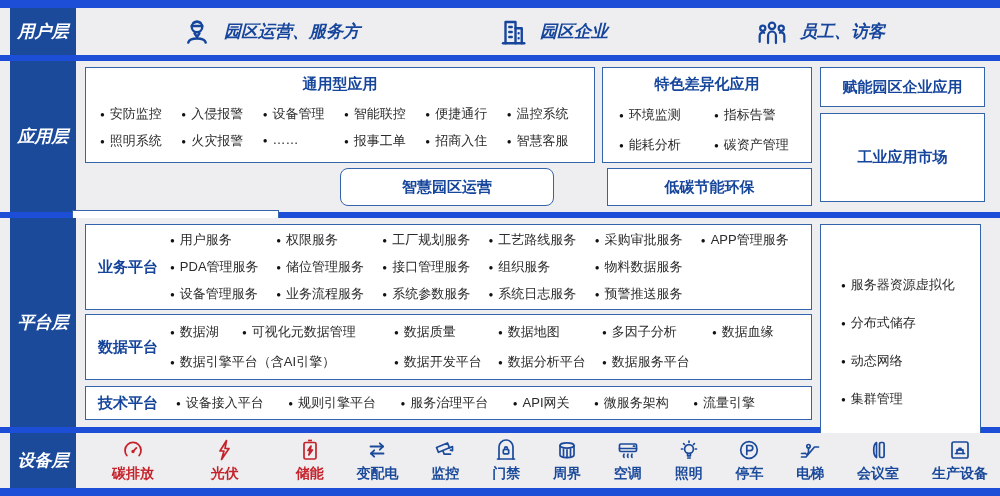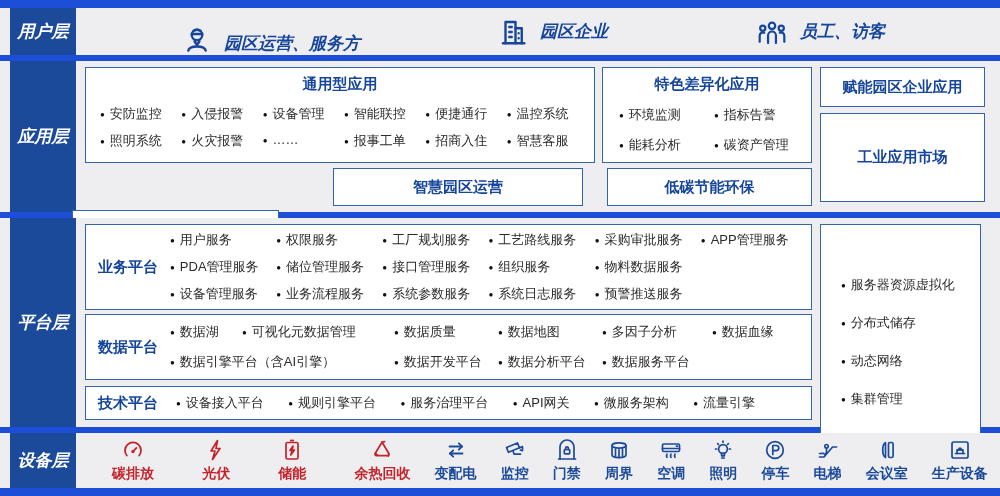--- a/index.html
+++ b/index.html
@@ -9,33 +9,33 @@
   .band-user{top:8px;height:47px;}
   .band-app{top:61px;height:151px;}
   .band-platform{top:218px;height:209px;}
   .band-device{top:433px;height:55px;}
   .layer-label{position:absolute;left:10px;top:0;bottom:0;width:66px;background:#1b4a9b;color:#fff;
     display:flex;align-items:center;justify-content:center;font-size:17px;font-weight:bold;font-style:italic;}
   
   .user-group{position:absolute;top:0;bottom:0;display:flex;align-items:center;gap:12px;color:#16459c;}
   .user-group .utext{font-size:17px;font-weight:bold;font-style:italic;white-space:nowrap;}
   .user-group svg{display:block;}
-  .ug1{left:182px;align-items:flex-end;} .ug2{left:498px;} .ug3{left:756px;}
+  .ug1{left:182px;} .ug2{left:498px;} .ug3{left:756px;}
   
   .box{position:absolute;background:#fff;border:1px solid #3263ab;box-sizing:border-box;}
   .btitle{color:#16459c;font-size:15px;font-weight:bold;text-align:center;}
   .bi{font-size:13px;color:#2b2b2b;white-space:nowrap;}
   .bi::before{content:"●";font-size:8px;margin-right:5px;vertical-align:1px;color:#111;}
   
   .box-general{left:85px;top:6px;width:510px;height:96px;padding:7px 0 0 0;}
   .box-general .grid{display:grid;grid-template-columns:repeat(6,1fr);row-gap:9px;padding:11px 6px 0 14px;}
   .box-special{left:602px;top:6px;width:210px;height:96px;padding:7px 0 0 0;}
   .box-special .grid{display:grid;grid-template-columns:95px 1fr;row-gap:12px;padding:12px 0 0 16px;}
   .app-bottom{top:107px;height:38px;display:flex;align-items:center;justify-content:center;}
-  .ab1{left:72px;width:207px;margin-top:42px;} .ab2{left:333px;width:250px;} .ab3{left:607px;width:205px;}
+  .ab1{left:72px;width:207px;margin-top:42px;} .ab2{left:340px;width:214px;border-radius:8px;} .ab3{left:607px;width:205px;}
   .box-right1{left:820px;top:6px;width:165px;height:40px;display:flex;align-items:center;justify-content:center;}
   .box-right2{left:820px;top:52px;width:165px;height:89px;display:flex;align-items:center;justify-content:center;}
   
   .pbox{left:85px;width:727px;display:flex;align-items:center;}
   .pbox .ptitle{width:84px;flex:0 0 84px;text-align:center;color:#16459c;font-size:15px;font-weight:bold;}
   .box-business{top:6px;height:86px;}
   .box-business .grid{flex:1;display:grid;grid-template-columns:repeat(6,1fr);row-gap:9px;padding-right:4px;}
   .box-data{top:96px;height:66px;}
   .box-data .grid{flex:1;display:grid;grid-template-columns:72px 152px 104px 104px 110px 1fr;row-gap:12px;padding-right:4px;}
   .box-data .span2{grid-column:1 / span 2;}
@@ -236,29 +236,20 @@
         <span>
           <svg width="24" height="24" viewBox="0 0 24 24" fill="none" stroke="currentColor" stroke-width="1.7" stroke-linejoin="round">
             <rect x="6" y="4.5" width="12" height="16.5" rx="1.5"></rect>
             <path d="M10 2.5 h4"></path>
             <path d="M13 8 l-3 4.5 h2.2 L10.8 17 l3.6-5 h-2.2 Z"></path>
           </svg>
         </span>
         <span class="dlabel">储能</span>
       </div>
 
-      <div class="dev red">
-        <span>
-          <svg width="24" height="24" viewBox="0 0 24 24" fill="none" stroke="currentColor" stroke-width="1.7" stroke-linecap="round" stroke-linejoin="round">
-            <path d="M12 4 L18.8 15.5 a1.5 1.5 0 0 1-1.3 2.2 H6.5 a1.5 1.5 0 0 1-1.3-2.2 L10.7 6.2 a1.5 1.5 0 0 1 2.6 0"></path>
-            <path d="M12 4 l2.6-0.4 M18.8 15.5 l-0.4 2.6 M5.2 15.5 l2.2 1.4"></path>
-          </svg>
-        </span>
-        <span class="dlabel">余热回收</span>
-      </div>
 
       <div class="dev blue">
         <span>
           <svg width="24" height="24" viewBox="0 0 24 24" fill="none" stroke="currentColor" stroke-width="1.8" stroke-linecap="round" stroke-linejoin="round">
             <path d="M5.5 8.5 H18"></path>
               <path d="M14.8 5.3 L18 8.5 l-3.2 3.2"></path>
             <path d="M18.5 15.5 H6"></path>
               <path d="M9.2 12.3 L6 15.5 l3.2 3.2"></path>
           </svg>
         </span>

